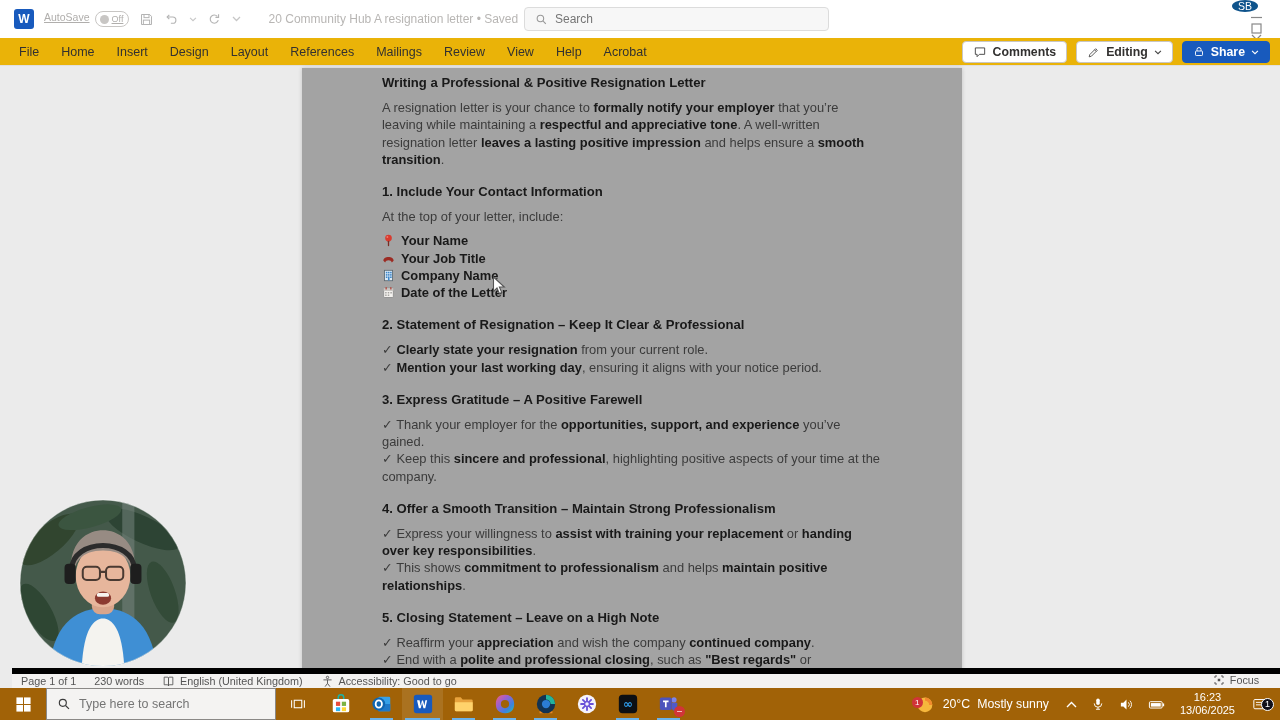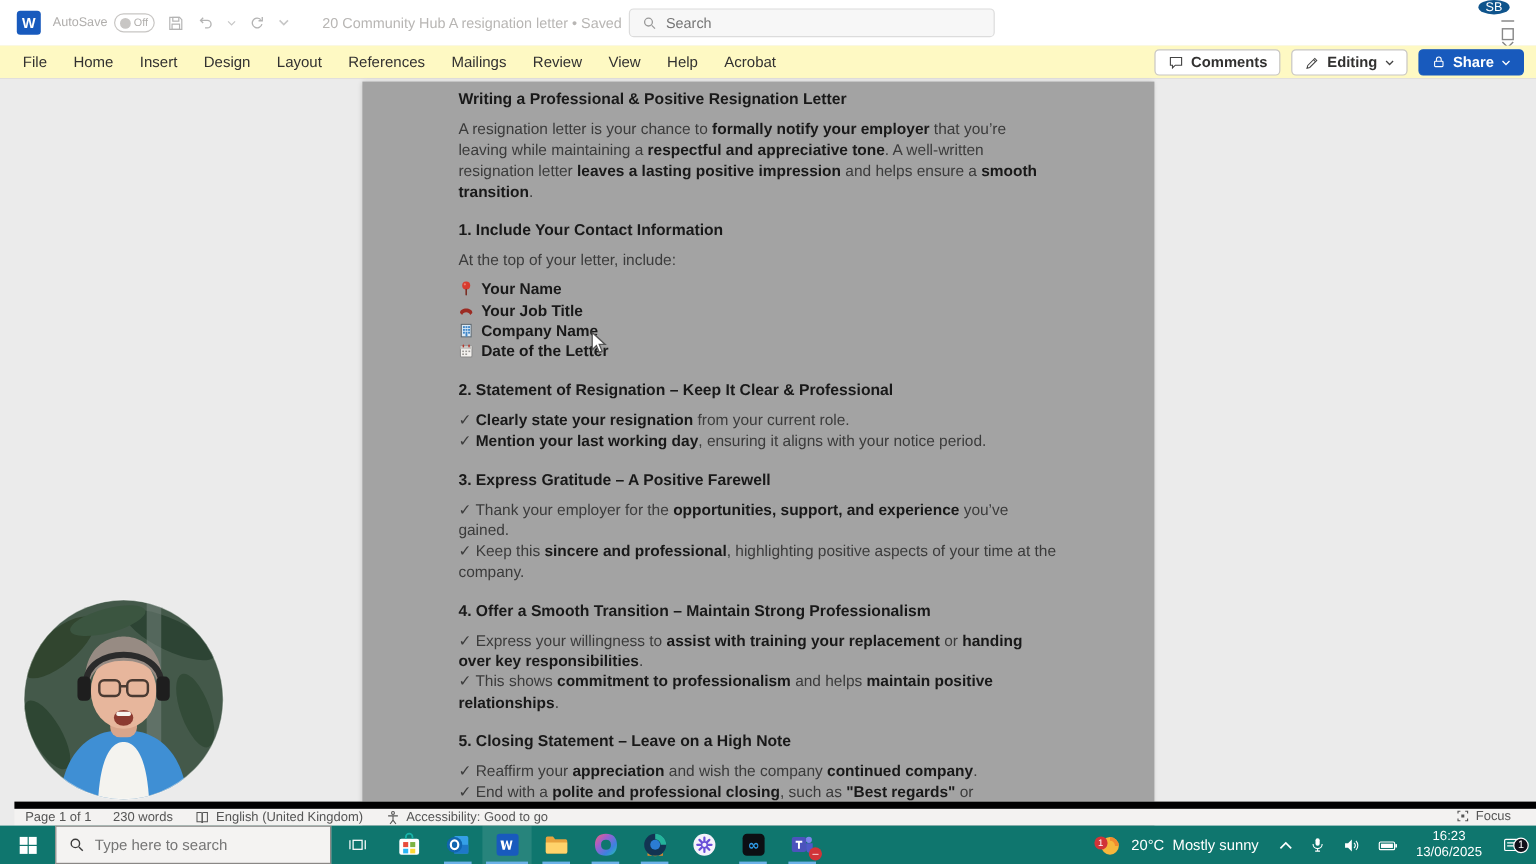--- a/index.html
+++ b/index.html
@@ -3,33 +3,33 @@
 <meta charset="utf-8">
 <style>
   * { box-sizing: border-box; margin: 0; padding: 0; }
   html,body { width:1280px; height:720px; overflow:hidden; font-family:"Liberation Sans", sans-serif; background:#ebebeb; }
   #screen { position:relative; width:1280px; height:720px; }
 
   
   #titlebar { position:absolute; left:0; top:0; width:1280px; height:38px; background:#fff; display:flex; align-items:center; }
   .tb-left { display:flex; align-items:center; gap:10px; padding-left:14px; color:#8a8886; }
   .word-logo { width:20px; height:20px; border-radius:3px; background:#185abd; color:#fff; font-weight:bold; font-size:12px; display:flex; align-items:center; justify-content:center; }
-  .autosave { display:flex; align-items:center; gap:5px; font-size:10.5px; color:#b0aeac; }
+  .autosave { display:flex; gap:5px; font-size:10.5px; color:#b0aeac;text-decoration:underline; }
   .toggle-pill { width:34px; height:16px; border:1px solid #c8c6c4; border-radius:9px; display:flex; align-items:center; gap:3px; padding:0 4px; color:#b0aeac; font-size:9px; }
   .toggle-knob { width:9px; height:9px; border-radius:50%; background:#c8c6c4; }
   .qat-icon { opacity:.55; display:flex; align-items:center; }
   .doc-title { font-size:12px; color:#b8b6b4; margin-left:18px; display:flex; gap:6px; white-space:nowrap; }
   #tb-search { position:absolute; left:524px; top:7px; width:305px; height:24px; background:#f7f7f7; border:1px solid #dcdcdc; border-radius:4px; display:flex; align-items:center; gap:7px; padding:0 10px; color:#a5a3a1; }
   #tb-search input { border:none; outline:none; background:transparent; font-size:12px; color:#777; width:240px; font-family:"Liberation Sans",sans-serif; }
   .tb-right { position:absolute; right:0; top:0; height:38px; display:flex; align-items:center;flex-direction:column; }
   .avatar { width:26px; height:26px; border-radius:50%; background:#0f548c; color:#fff; font-size:10.5px; display:flex; align-items:center; justify-content:center; margin-right:22px; }
   .winbtn { width:44px; height:38px; display:flex; align-items:center; justify-content:center; color:#a0a0a0; }
 
   
-  #ribbon { position:absolute; left:0; top:38px; width:1280px; height:28px; background:#fef9c3; border-bottom:1px solid #e1dfdd; display:flex; align-items:center; }
+  #ribbon { position:absolute; left:0; top:38px; width:1280px; height:28px; background:#eab308; border-bottom:1px solid #e1dfdd; display:flex; align-items:center; }
   #ribbon-tabs { display:flex; align-items:center; padding-left:8px; }
   .rtab { font-size:12.5px; color:#323130; padding:5px 11px; white-space:nowrap; }
   .ribbon-right { position:absolute; right:10px; top:3px; display:flex; gap:9px; align-items:center; }
   .rbtn { display:flex; align-items:center; gap:6px; font-size:12.3px; color:#323130; border:1px solid #c8c6c4; border-radius:4px; padding:3px 10px; background:#fff;font-weight:bold; }
   .rbtn-share { background:var(--accent,#185abd); border-color:var(--accent,#185abd); color:#fff; font-weight:bold; }
 
   
   #docarea { position:absolute; left:0; top:66px; width:1280px; height:602px; background:#ebebeb; }
   #page { position:absolute; left:302px; top:2px; width:660px; height:688px; background:#a3a3a3; box-shadow:0 0 4px rgba(0,0,0,.18); padding:6px 80px 0 80px; font-size:12.9px; line-height:17.2px; color:#3b3b3b; }
   .blk-h { font-weight:bold; color:#191919; margin:15px 0 8px; font-size:13.1px; }
@@ -49,21 +49,21 @@
   #statusbar { position:absolute; left:0; top:668px; width:1280px; height:20px; background:#f3f2f1; border-top:6px solid #000000; display:flex; align-items:center; font-size:10.8px; color:#555;margin-left:12px; }
   .sb-item { padding:0 9px; display:flex; align-items:center; gap:5px; white-space:nowrap; }
   .sb-right { position:absolute; right:6px; top:0; height:19px; display:flex; align-items:center; gap:4px;flex-direction:column; }
   .view-btn { width:26px; height:18px; display:flex; align-items:center; justify-content:center; }
   .view-btn.active { background:#dcdbda; }
   .zoom-track { width:88px; height:1px; background:#9a9a9a; position:relative; margin:0 6px; }
   .zoom-thumb { position:absolute; left:50%; top:-5px; width:4px; height:11px; background:#605e5c; }
   .zoom-sign { font-size:13px; color:#555; }
 
   
-  #taskbar { position:absolute; left:0; top:688px; width:1280px; height:32px; background:#0f766e; display:flex; align-items:stretch; z-index:50; }
+  #taskbar { position:absolute; left:0; top:688px; width:1280px; height:32px; background:#a16207; display:flex; align-items:stretch; z-index:50; }
   .tk-start { width:46px; display:flex; align-items:center; justify-content:center; }
   #tk-search { width:230px; background:#f4f3f2; border:1px solid #8a8886; display:flex; align-items:center; gap:8px; padding:0 10px; }
   #tk-search input { border:none; outline:none; background:transparent; font-size:12.5px; color:#3b3b3b; width:170px; font-family:"Liberation Sans",sans-serif; }
   .tk-taskview { width:44px; display:flex; align-items:center; justify-content:center; }
   #taskbar-apps { display:flex; align-items:stretch; }
   .app { width:41px; position:relative; display:flex; align-items:center; justify-content:center; }
   .app.open::after { content:""; position:absolute; bottom:0; left:9px; right:9px; height:2.5px; background:var(--underline,#6cb2e8); }
   .app.active { background:rgba(255,255,255,.10); }
   .app.active::after { left:3px; right:3px; }
   .dnd-badge { position:absolute; right:4px; bottom:3px; width:11px; height:11px; border-radius:50%; background:var(--badge,#d13438); color:#fff; font-size:9px; display:flex; align-items:center; justify-content:center; line-height:1; }

